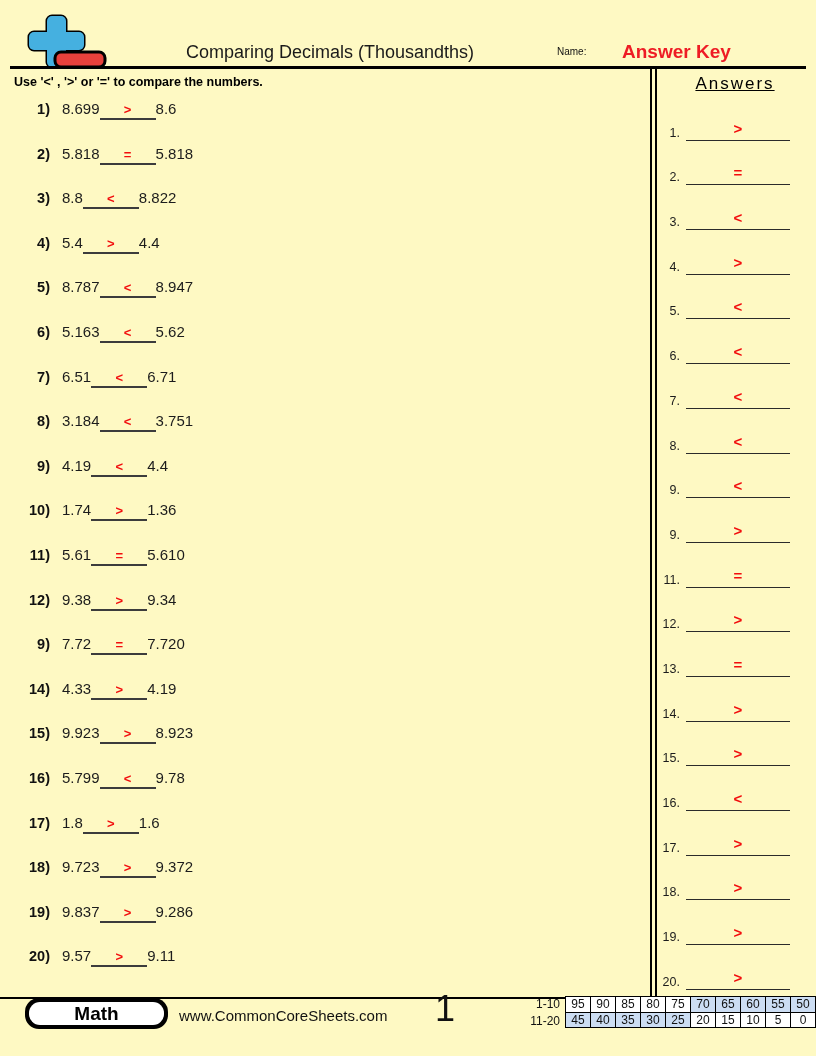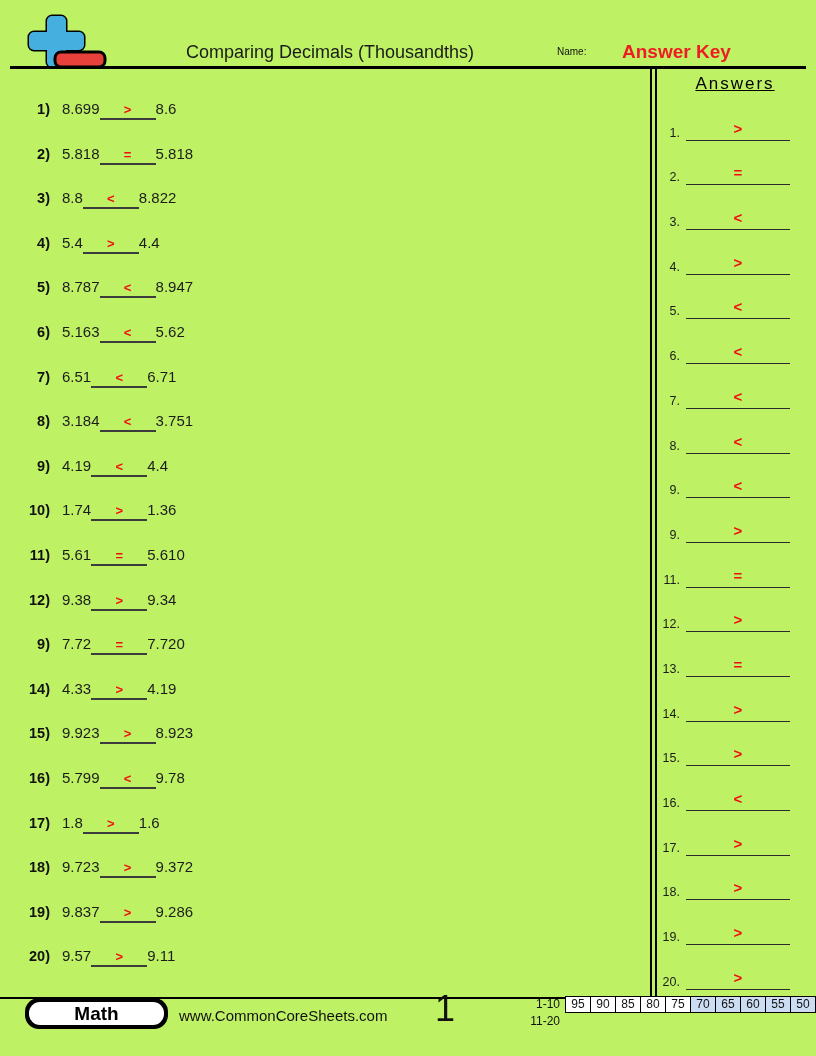--- a/index.html
+++ b/index.html
@@ -1,18 +1,18 @@
 <!DOCTYPE html>
 <html><head>
 <meta charset="utf-8">
 <style>
   html,body { margin:0; padding:0; background:#e9e9e9; }
   .page {
     position:relative; width:816px; height:1056px; margin:0 auto;
-    background:#bef264; font-family:"Liberation Sans","DejaVu Sans",sans-serif;
+    background:#fef9c3; font-family:"Liberation Sans","DejaVu Sans",sans-serif;
     color:#111; overflow:hidden;
   }
 
   
   .icon-pm { position:absolute; left:26px; top:14px; }
   .page-title {
     position:absolute; left:0; top:42px; width:660px;
     text-align:center; font-size:18px; color:#1a1a1a;
   }
   .name-label { position:absolute; left:557px; top:46px; font-size:10px; }
@@ -102,20 +102,21 @@
       <rect x="3" y="18" width="55" height="18" rx="5" fill="#45b0e0"></rect>
       <rect x="29" y="38" width="50" height="15" rx="6" fill="#e8413c" stroke="#000" stroke-width="3"></rect>
     </svg>
   </div>
 
   <div class="page-title">Comparing Decimals (Thousandths)</div>
   <div class="name-label">Name:</div>
   <div class="name-value">Answer Key</div>
   <div class="header-rule"></div>
 
+  <div class="instructions">Use '&lt;' , '&gt;' or '=' to compare the numbers.</div>
 
   <div class="divider"></div>
 
   <div class="problems">
       <div class="problem-row">
     <span class="problem-num">1)</span>
     <span class="problem-val">8.699</span>
     <span class="problem-blank"><span class="sym">&gt;</span></span>
     <span class="problem-val">8.6</span>
   </div>
@@ -337,16 +338,28 @@
           <td>90</td>
           <td>85</td>
           <td>80</td>
           <td>75</td>
           <td class="hl">70</td>
           <td class="hl">65</td>
           <td class="hl">60</td>
           <td class="hl">55</td>
           <td class="hl">50</td>
         </tr>
+        <tr>
+          <td class="hl">45</td>
+          <td class="hl">40</td>
+          <td class="hl">35</td>
+          <td class="hl">30</td>
+          <td class="hl">25</td>
+          <td>20</td>
+          <td>15</td>
+          <td>10</td>
+          <td>5</td>
+          <td>0</td>
+        </tr>
       </tbody>
     </table>
 
 </div>
 
 </body></html>

